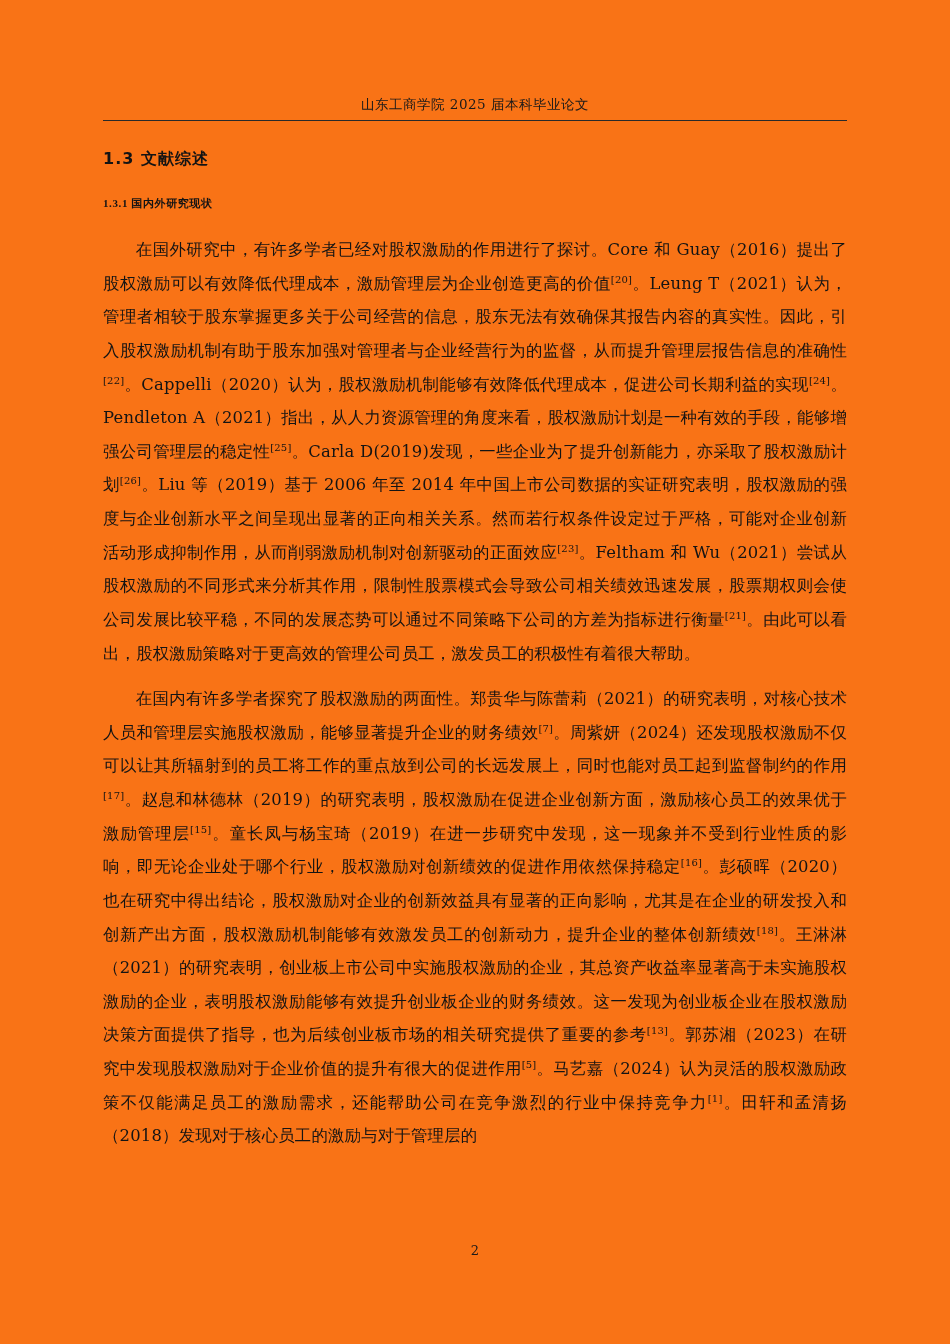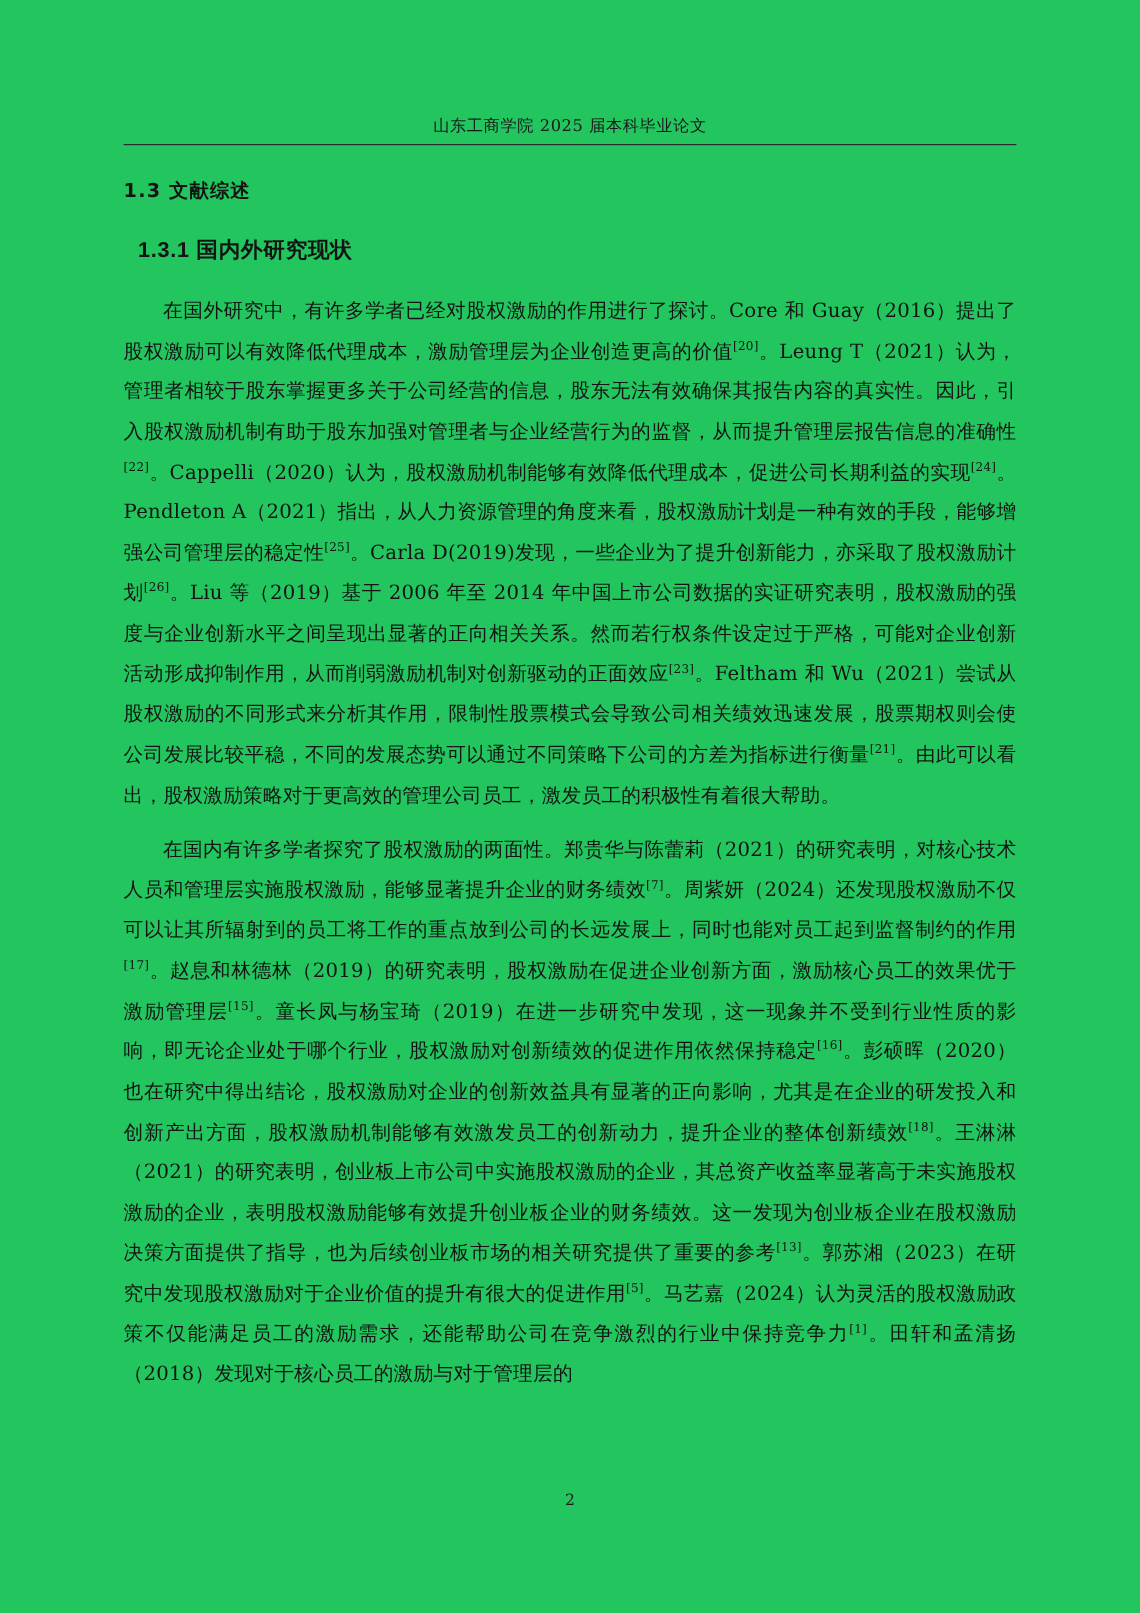--- a/index.html
+++ b/index.html
@@ -4,21 +4,21 @@
 <style>
   html, body {
     margin: 0;
     padding: 0;
     background: #f2f1ef;
   }
   .page {
     position: relative;
     width: 950px;
     height: 1344px;
-    background: #22c55e;
+    background: #f97316;
     box-sizing: border-box;
     font-family: "DejaVu Serif", "Liberation Serif", serif;
     color: #141414;
     overflow: hidden;
   }
   .page-inner {
     position: absolute;
     left: 103px;
     top: 96px;
     width: 744px;
@@ -37,24 +37,24 @@
     margin-bottom: 28px;
   }
   h1.section-title {
     font-family: "DejaVu Sans", "Liberation Sans", sans-serif;
     font-size: 16px;
     font-weight: bold;
     margin: 0 0 26px 0;
     letter-spacing: 1px;
   }
   h2.subsection-title {
-    font-family: Liberation Sans, sans-serif;
-    font-size: 18px;
+    font-family: Liberation Serif, serif;
+    font-size: 11px;
     font-weight: bold;
-    margin: 0 0 22px 12px;
+    margin: 0 0 22px 0;
     letter-spacing: 0.6px;
   }
   p.body-par {
     font-size: 16.4px;
     line-height: 2.05;
     margin: 12px 0 2px 0;
     text-align: justify;
     text-justify: inter-ideograph;
     text-indent: 2em;
     letter-spacing: 0.2px;

